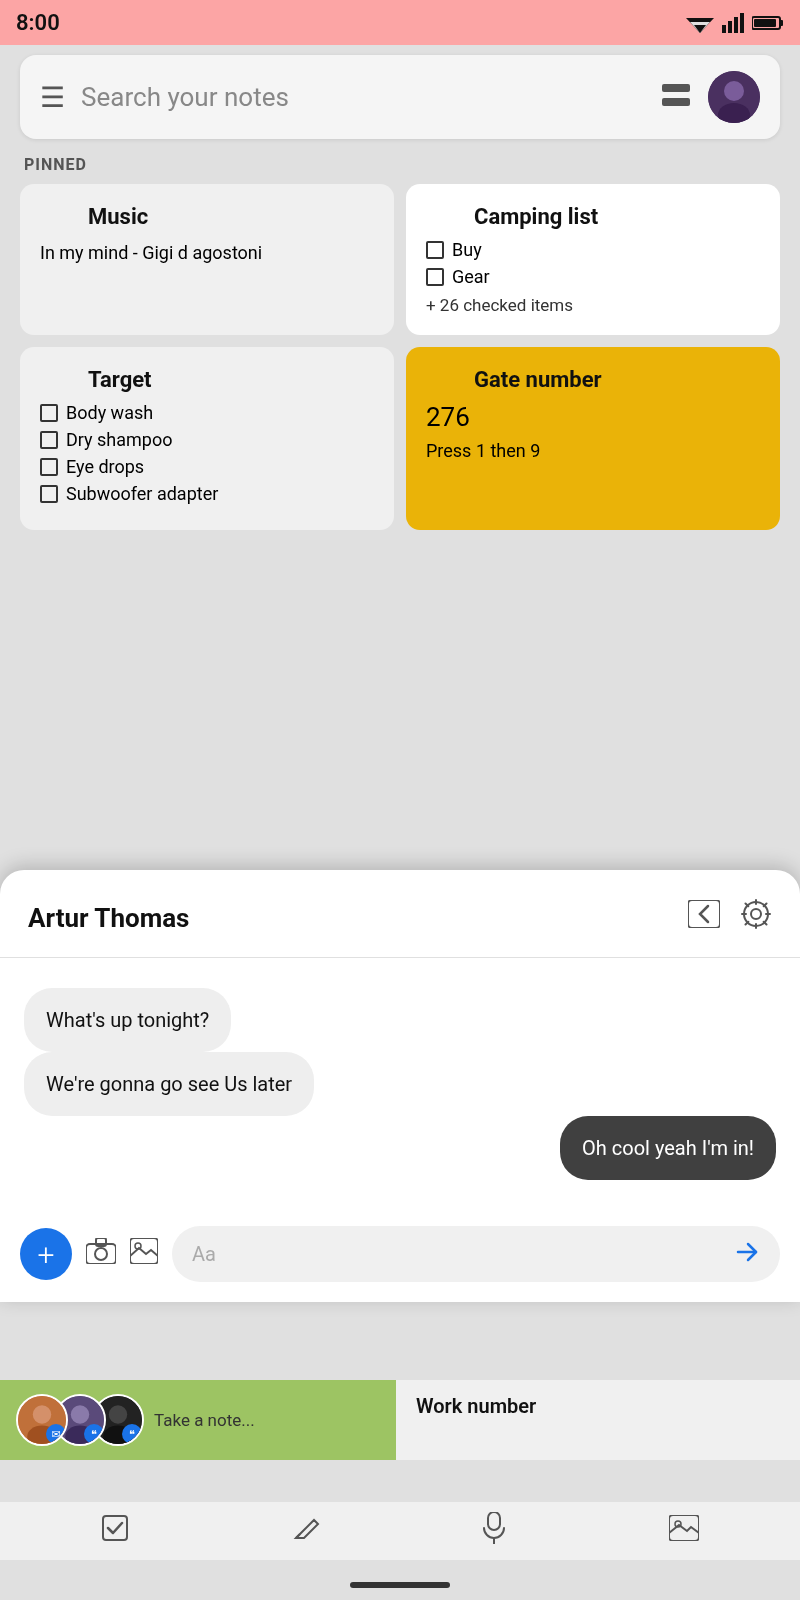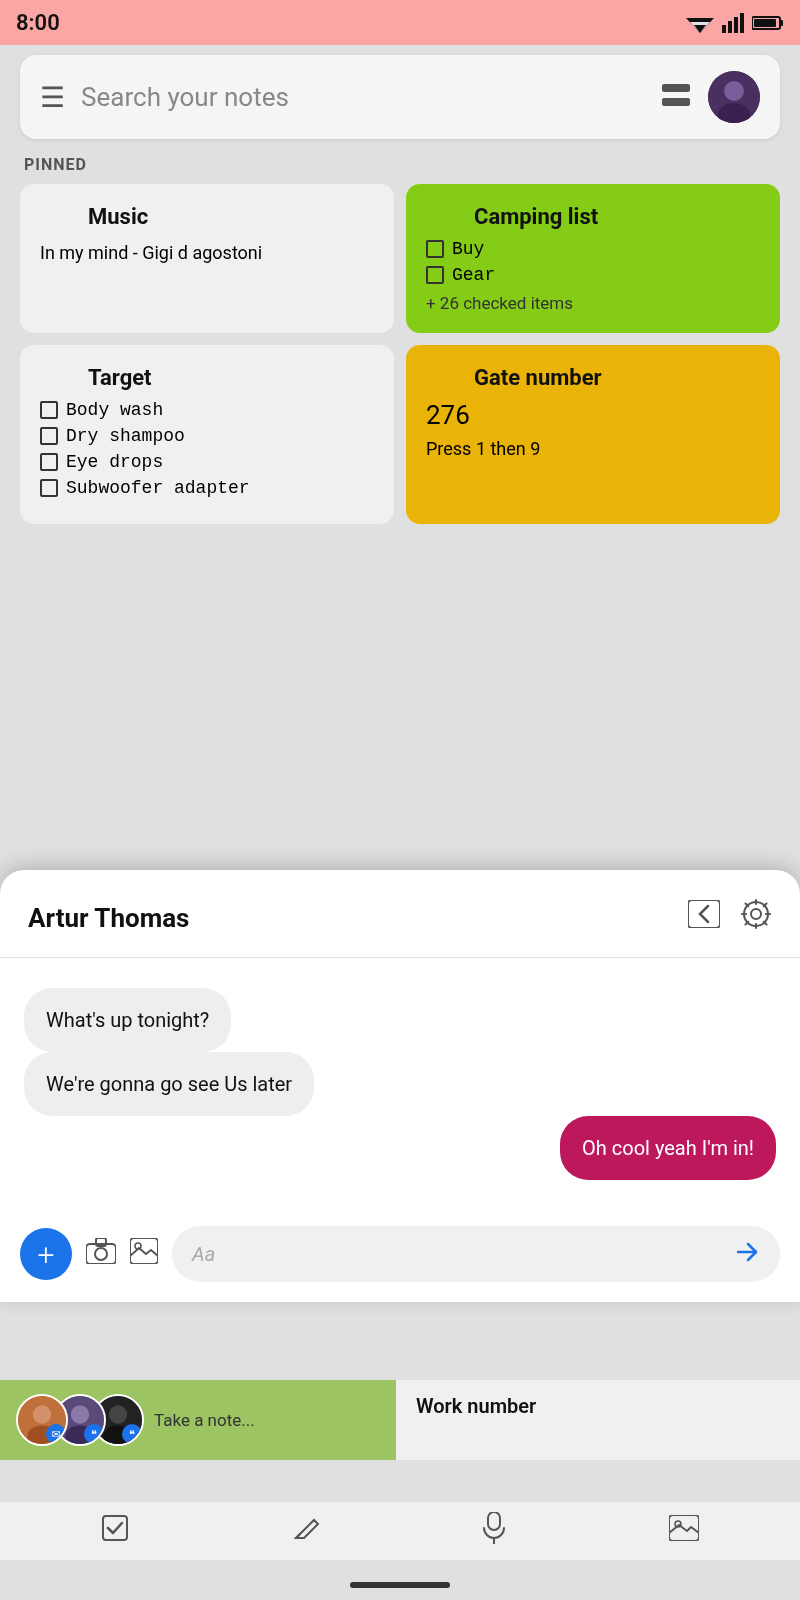--- a/index.html
+++ b/index.html
@@ -59,26 +59,26 @@
       grid-template-columns: 1fr 1fr;
       gap: 12px;
       padding: 0 20px;
     }
 
     .note-card {
       border-radius: 14px;
       padding: 20px;
       background: #f5f5f5;
     }
-    .note-card.purple { background: #84cc16; }
+    .note-card.purple { background: #ffffff; }
     .note-card.green { background: #eab308; }
 
     .note-title { font-size: 22px; font-weight: 700; margin-bottom: 10px; color: #111; margin-left: 48px; }
     .note-body { font-size: 18px; color: #000000; line-height: 1.5; }
-    .note-checkbox-item { display: flex; align-items: center; gap: 8px; margin-bottom: 6px; font-size: 18px; font-family: Liberation Mono, monospace; }
+    .note-checkbox-item { display: flex; align-items: center; gap: 8px; margin-bottom: 6px; font-size: 18px; }
     .note-checkbox {
       width: 18px; height: 18px;
       border: 2px solid #333;
       display: inline-block;
       border-radius: 2px;
       flex-shrink: 0;
     }
     .note-more { font-size: 17px; color: #333; margin-top: 8px; }
     .note-number { font-size: 26px; font-weight: 400; margin-bottom: 8px; }
     .note-instruction { font-size: 18px; }
@@ -116,21 +116,21 @@
       font-size: 20px;
       max-width: 70%;
       line-height: 1.4;
     }
     .msg-received {
       background: #eeeeee;
       color: #111;
       align-self: flex-start;
     }
     .msg-sent {
-      background: #be185d;
+      background: #404040;
       color: white;
       align-self: flex-end;
     }
 
     .chat-input-bar {
       display: flex;
       align-items: center;
       padding: 16px 20px 20px;
       gap: 14px;
     }
@@ -140,21 +140,21 @@
       border-radius: 50%;
       display: flex; align-items: center; justify-content: center;
       color: white; font-size: 30px; font-weight: 300;
       flex-shrink: 0;
     }
     .chat-input-field {
       flex: 1;
       background: #f0f0f0;
       border-radius: 28px;
       padding: 14px 20px;
-      display: flex; align-items: center; justify-content: space-between; font-style: italic;
+      display: flex; align-items: center; justify-content: space-between;
     }
     .chat-input-placeholder { font-size: 20px; color: #aaa; }
 
     
     .bottom-toolbar {
       position: absolute;
       bottom: 40px;
       left: 0; right: 0;
       display: flex;
       align-items: center;

